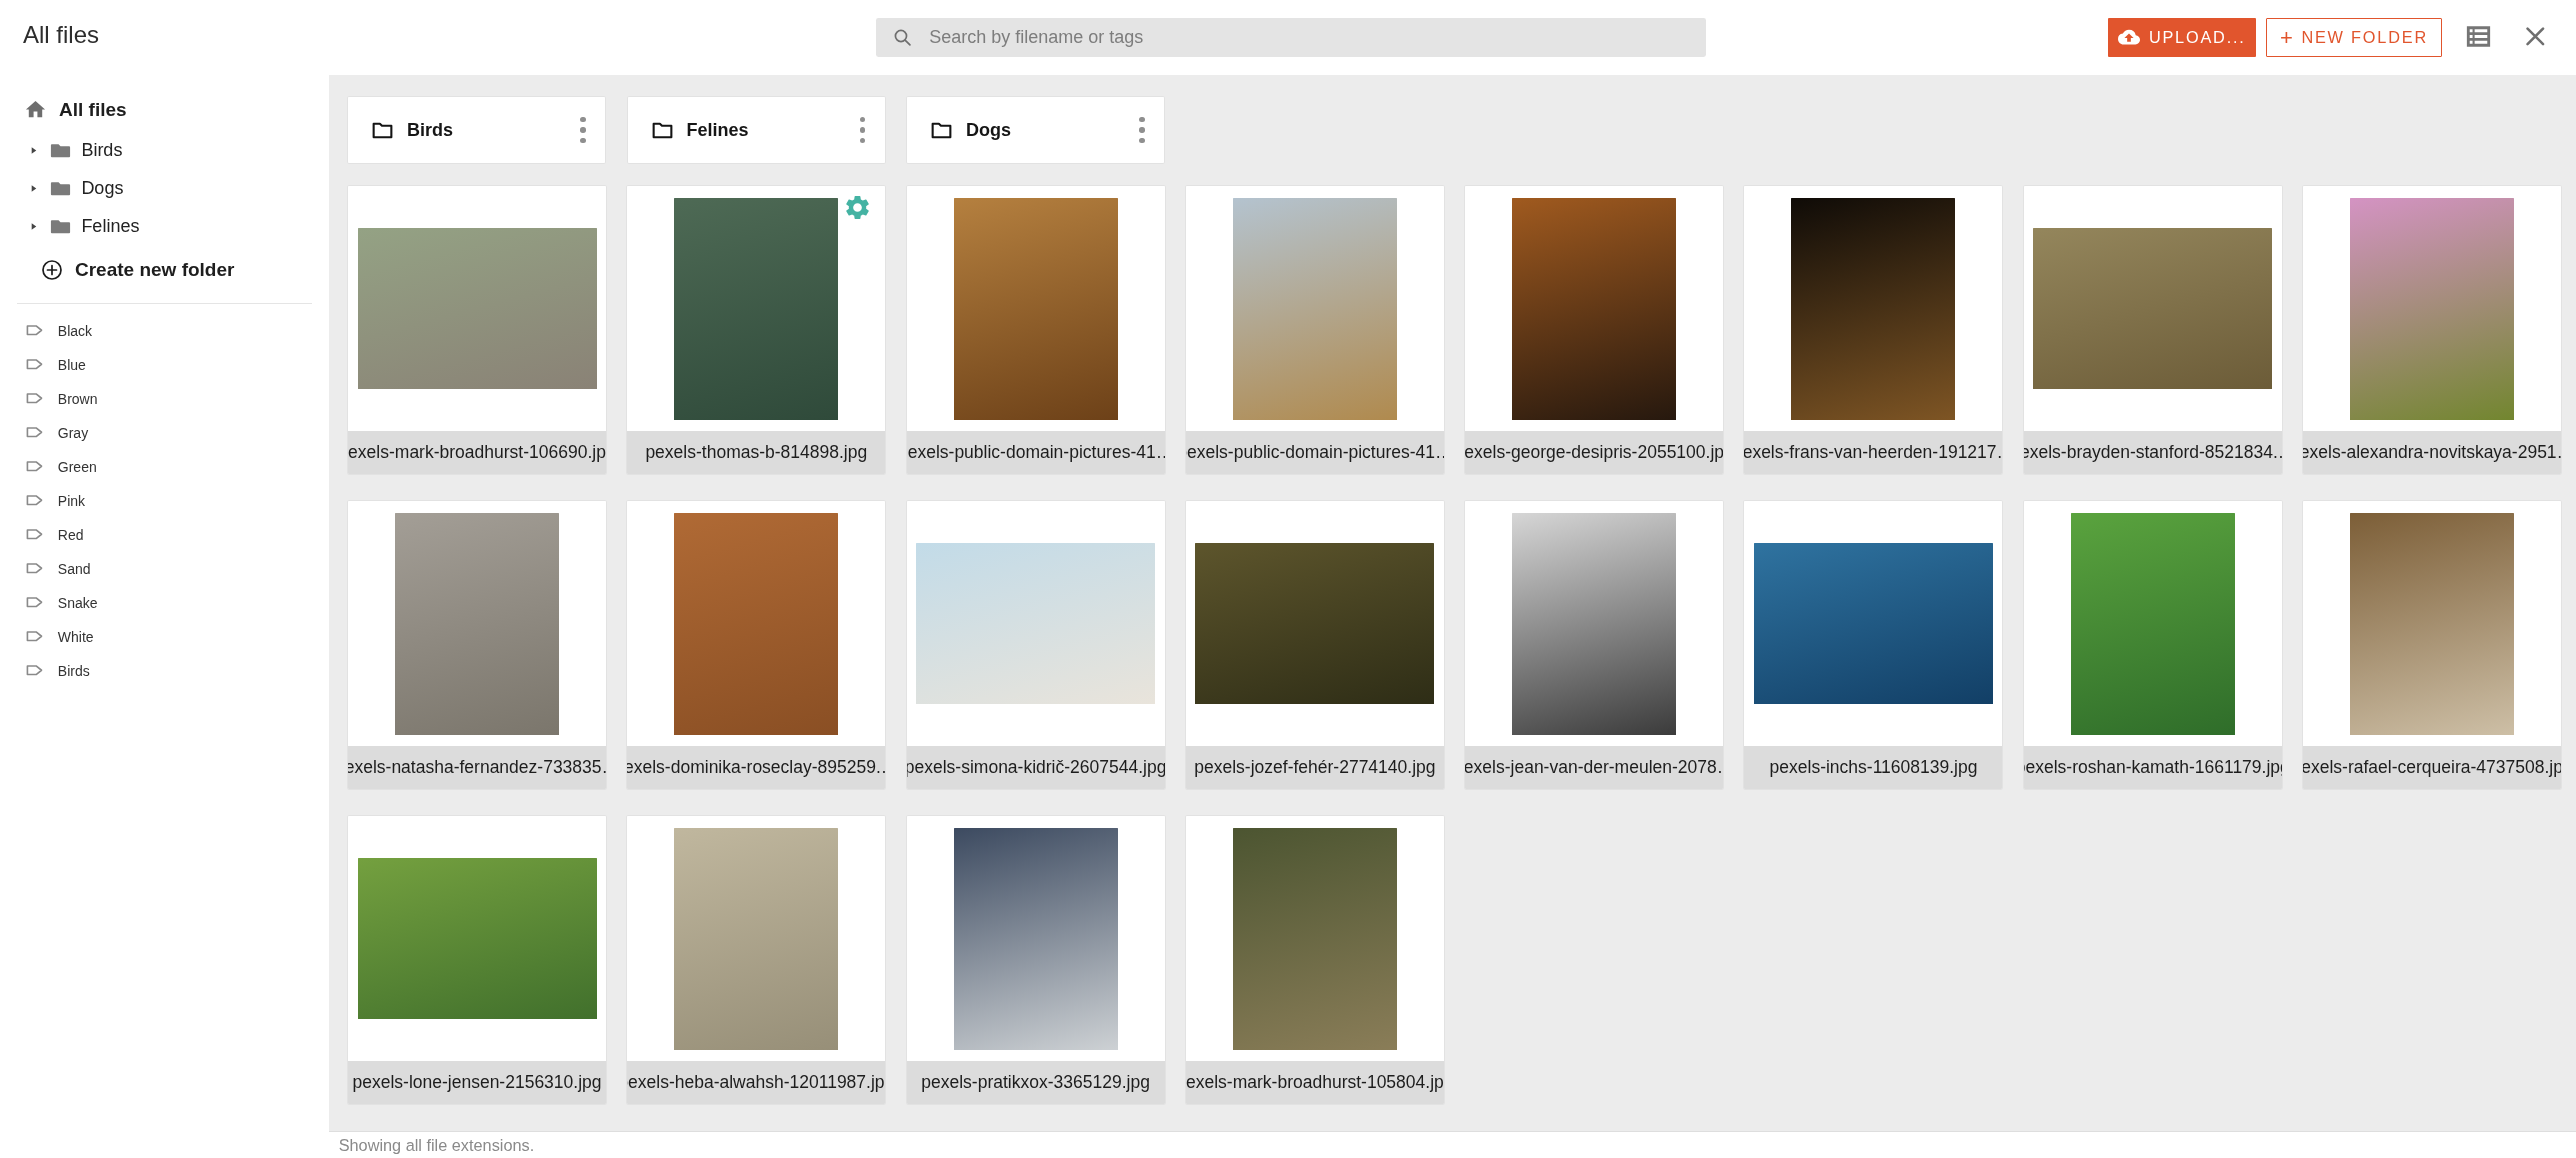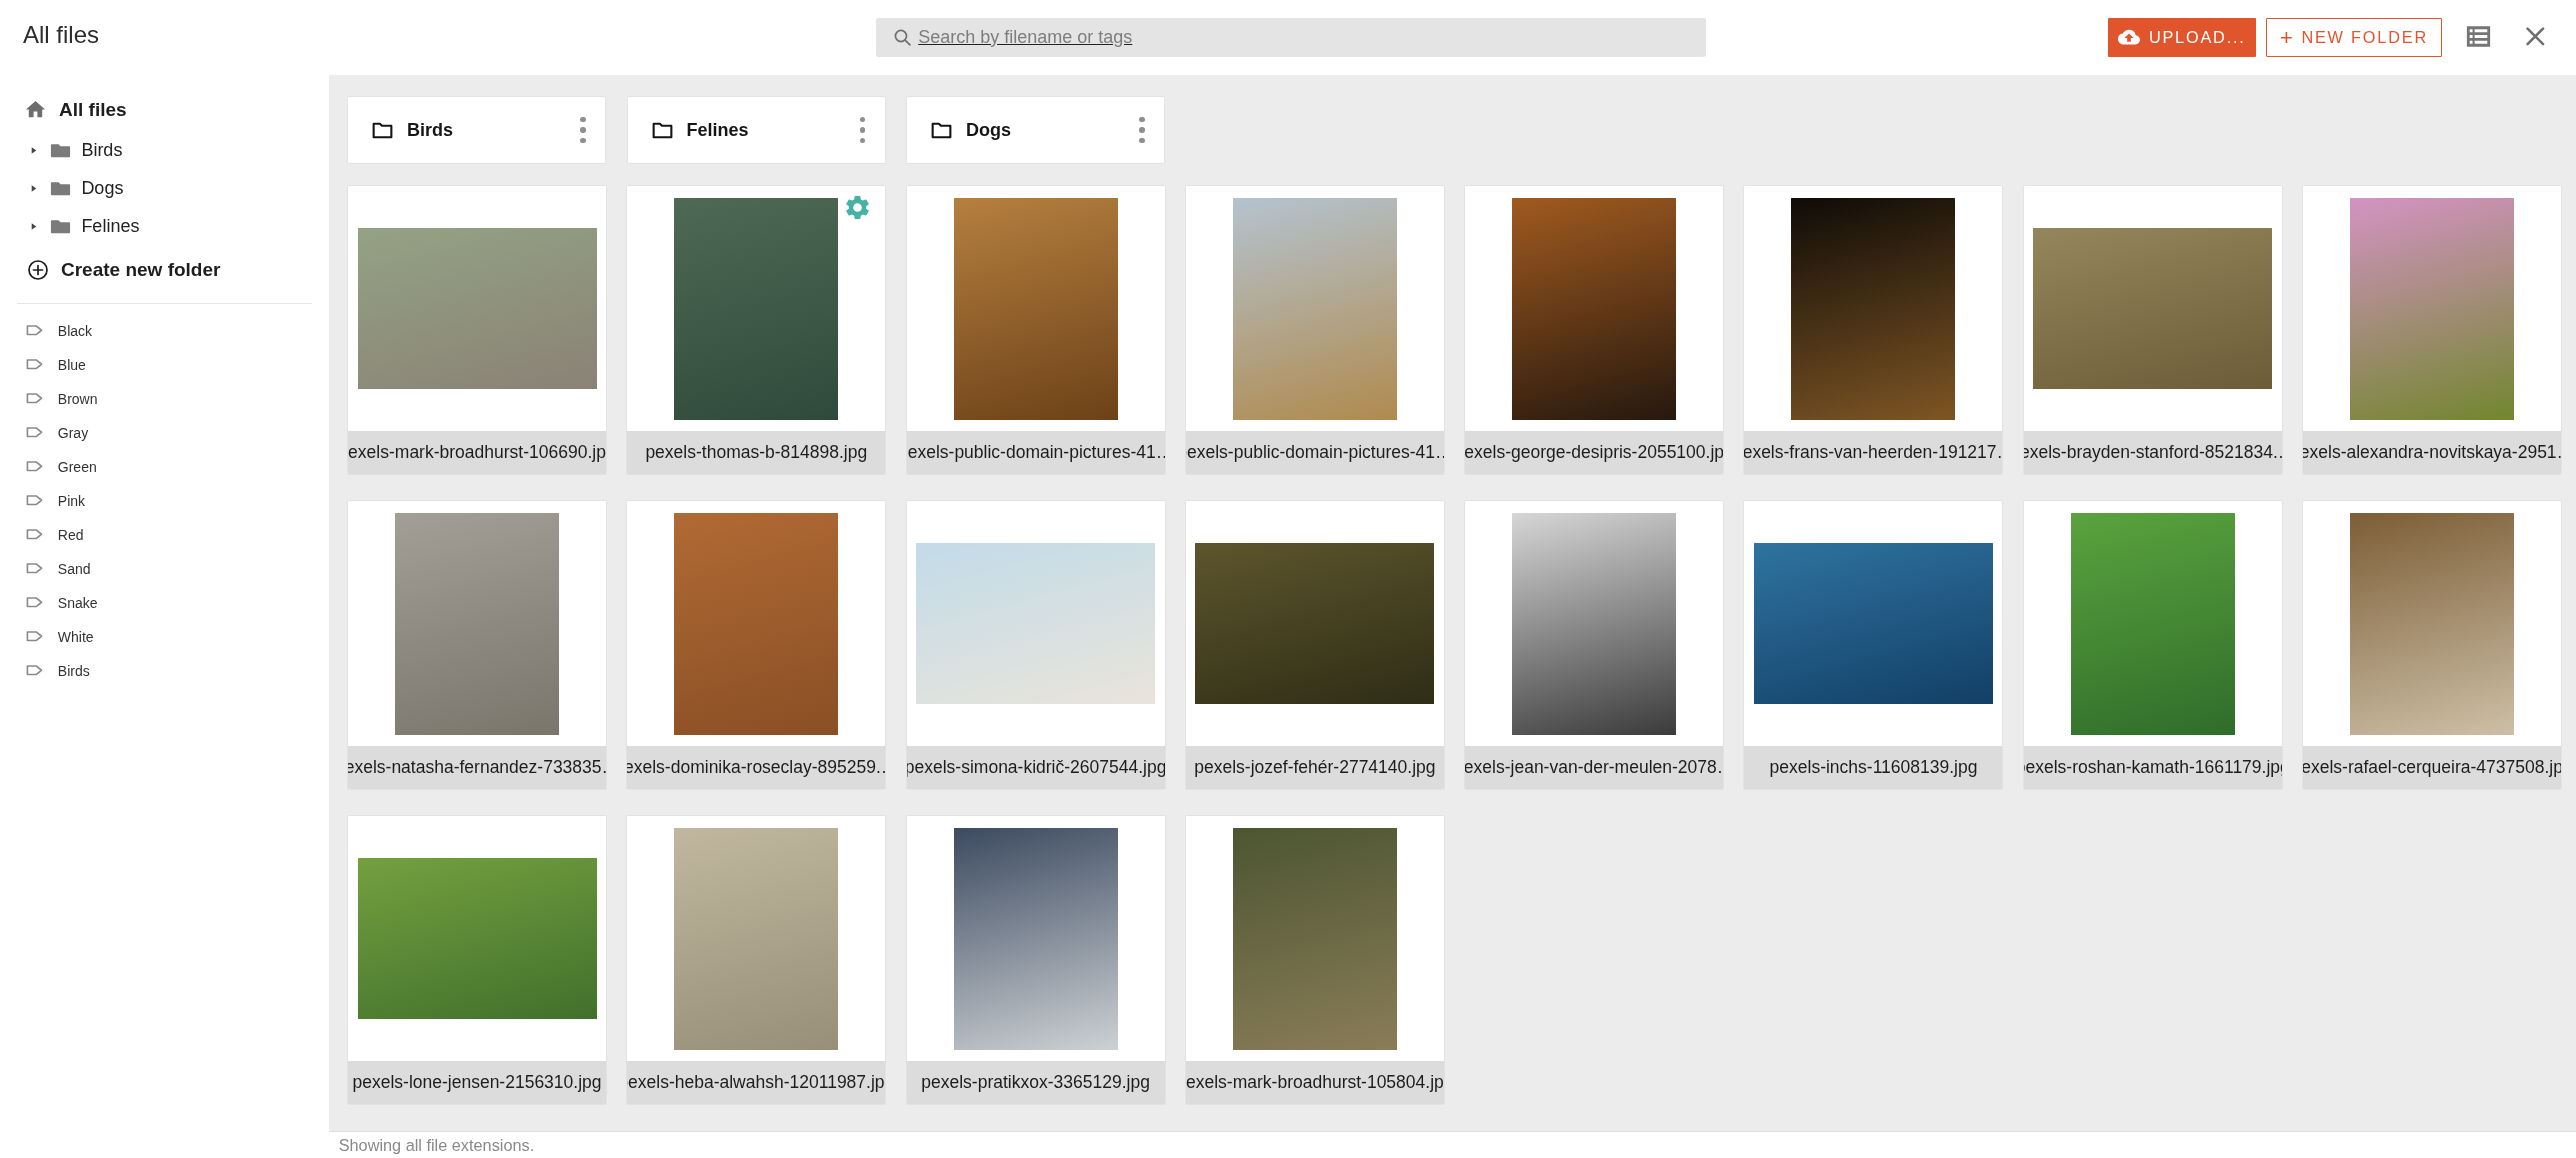--- a/index.html
+++ b/index.html
@@ -14,21 +14,21 @@
     width:2576px;height:1158px;position:relative;overflow:hidden;
     background:#fff;font-family:"Liberation Sans",sans-serif;color:#222;
   }
   svg{display:block;}
 
   
   .header{position:absolute;top:0;left:0;right:0;height:75px;background:#fff;z-index:3;}
   .page-title{position:absolute;left:23px;top:20.5px;font-size:24px;font-weight:500;color:#2d2d2d;}
   .search-box{
     position:absolute;left:876px;top:18px;width:830px;height:39px;background:#e4e4e4;
-    border-radius:2.4px;display:flex;align-items:center;gap:4px;padding:0 15.7px;text-decoration:underline;
+    border-radius:2.4px;display:flex;align-items:center;gap:15px;padding:0 15.7px;
   }
   .search-box input{
     flex:1;border:none;background:transparent;outline:none;font-size:18px;color:#444;
     font-family:"Liberation Sans",sans-serif;
   }
   .search-box input::placeholder{color:#7d7d7d;opacity:1;}
   .btn{
     position:absolute;top:18px;height:39px;border-radius:1px;display:flex;align-items:center;
     justify-content:center;gap:8.5px;font-size:16.3px;letter-spacing:1.8px;cursor:pointer;
     font-family:"Liberation Sans",sans-serif;
@@ -38,21 +38,21 @@
   .plus-glyph{font-size:22px;line-height:1;font-weight:400;letter-spacing:0;}
   .hdr-icon{position:absolute;cursor:pointer;background:none;border:none;padding:0;}
   .hdr-icon.list{left:2463px;top:20.5px;}
   .hdr-icon.close{left:2522px;top:23px;}
 
   
   .sidebar{position:absolute;left:0;top:75px;width:329px;bottom:0;background:#fff;z-index:2;}
   .side-row{display:flex;align-items:center;cursor:pointer;}
   .root-row{gap:12px;padding-left:24px;height:43px;margin-top:13.3px;font-size:19px;font-weight:700;color:#1e1e1e;}
   .tree-row{gap:9.7px;padding-left:28px;height:38px;font-size:18px;color:#222;}
-  .create-row{gap:11px;padding-left:26px;height:42px;margin-top:3.6px;font-size:19px;font-weight:700;color:#1e1e1e;}
+  .create-row{gap:11px;padding-left:40px;height:42px;margin-top:3.6px;font-size:19px;font-weight:700;color:#1e1e1e;}
   .side-divider{border:none;border-top:0.6px solid #e5e5e5;margin:12px 17px 9.7px 17px;}
   .tag-row{gap:13.3px;padding-left:24px;height:34px;font-size:14px;color:#333;}
 
   
   .main{
     position:absolute;left:329px;top:75px;right:0;bottom:26.6px;background:var(--main-bg);
     padding:21px 0 0 18px;overflow:hidden;
   }
   .folder-cards{display:flex;gap:20.5px;margin-bottom:21px;}
   .folder-card{

